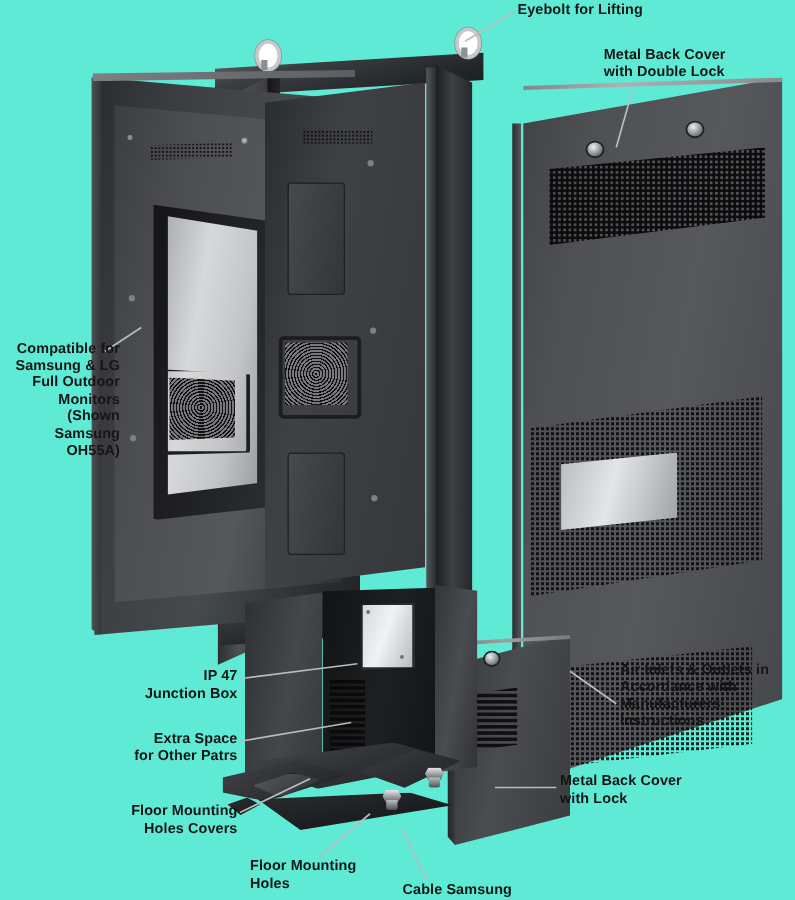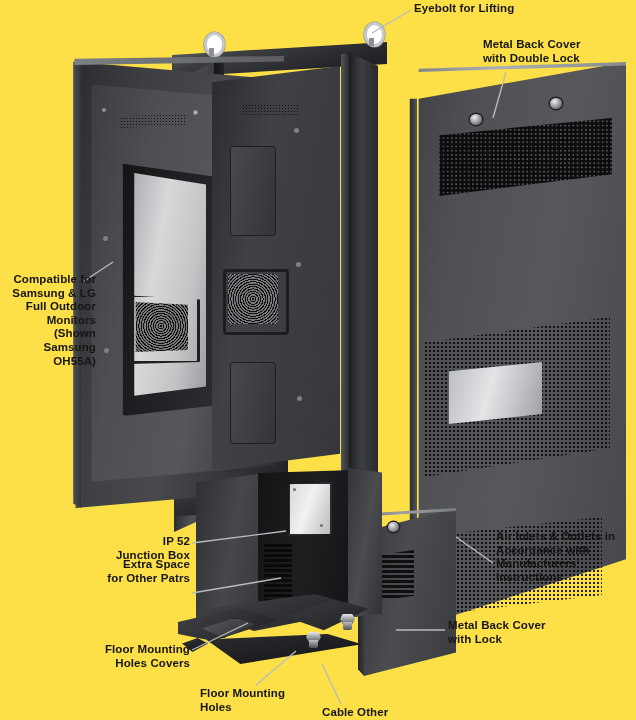--- a/index.html
+++ b/index.html
@@ -2,21 +2,21 @@
 <html><head>
 <meta charset="utf-8">
 <title>Outdoor Monitor Enclosure Exploded Diagram</title>
 <style>
   html,body{margin:0;padding:0;background:#ffffff;}
   body{
     width:636px;height:720px;overflow:hidden;position:relative;
     font-family:"Liberation Sans","DejaVu Sans",sans-serif;
     color:#1b1b1b;
   }
-  #stage{position:absolute;inset:0;width:636px;height:720px;background:#fde047;}
+  #stage{position:absolute;inset:0;width:636px;height:720px;background:#5eead4;}
   .lbl{
     position:absolute;font-size:11.5px;line-height:13.6px;
     font-weight:600;color:#151515;white-space:pre-line;
     letter-spacing:.1px;
   }
   .lbl.r{text-align:right;}
   .lbl.l{text-align:left;}
 
   
   svg.leaders{position:absolute;left:0;top:0;width:636px;height:720px;overflow:visible;pointer-events:none;}
@@ -307,24 +307,24 @@
 Full Outdoor
 Monitors
 (Shown
 Samsung
 OH55A)</div>
       <div class="lbl l" style="left: 496px; top: 530px;">Air Inlets &amp; Outlets in
 Accordance with
 Manufacturers' Instructions</div>
       <div class="lbl l" style="left: 448px; top: 619px;">Metal Back Cover
 with Lock</div>
-      <div class="lbl r" style="left: 95px; top: 535px; width: 95px;">IP 52
+      <div class="lbl r" style="left: 95px; top: 535px; width: 95px;">IP 47
 Junction Box</div>
-      <div class="lbl r" style="left: 85px; top: 558px; width: 105px;">Extra Space
+      <div class="lbl r" style="left: 85px; top: 585px; width: 105px;">Extra Space
 for Other Patrs</div>
       <div class="lbl r" style="left: 76px; top: 643px; width: 114px;">Floor Mounting
 Holes Covers</div>
       <div class="lbl l" style="left: 200px; top: 687px;">Floor Mounting
 Holes</div>
-      <div class="lbl l" style="left: 322px; top: 706px;">Cable Other</div>
+      <div class="lbl l" style="left: 322px; top: 706px;">Cable Samsung</div>
     </div>
 
 </div>
 
 </body></html>

